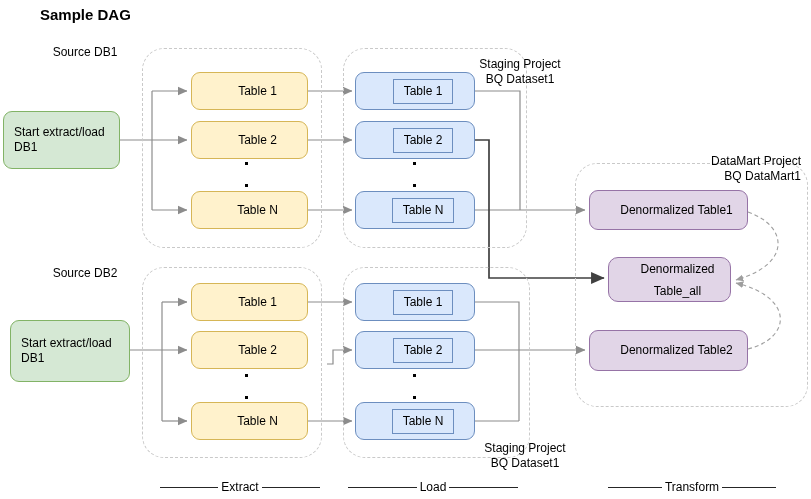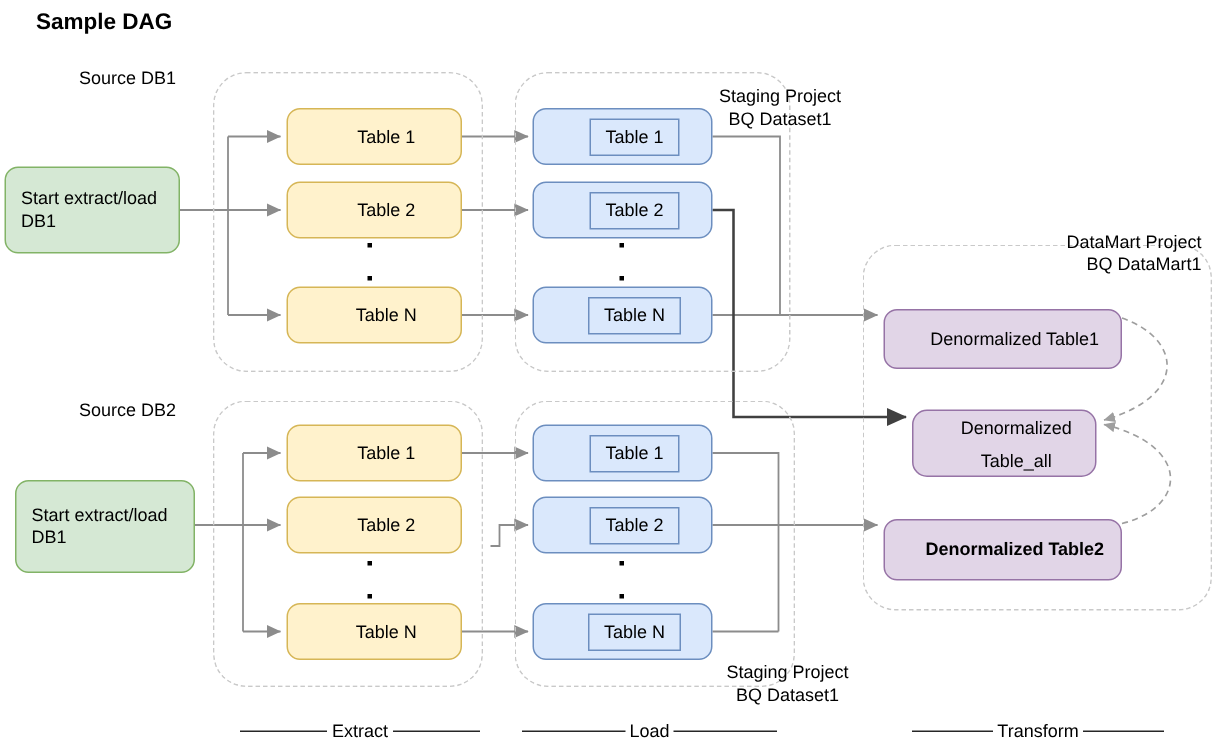--- a/index.html
+++ b/index.html
@@ -1,34 +1,34 @@
 <!DOCTYPE html>
 <html><head>
 <meta charset="utf-8">
 <style>
   html,body{margin:0;padding:0;background:#ffffff;}
   .canvas{
     position:relative;width:811px;height:499px;background:#ffffff;
     font-family:"Liberation Sans","DejaVu Sans",sans-serif;
     font-size:12px;color:#000;overflow:hidden;
   }
-  .title{position:absolute;left:24px;top:6px;font-size:15px;font-weight:bold;}
+  .title{position:absolute;left:40px;top:6px;font-size:15px;font-weight:bold;}
   .flabel{position:absolute;line-height:15px;}
   .center{text-align:center;}
   .right{text-align:right;}
   .group{position:absolute;border:1px dashed #c9c9c9;border-radius:22px;box-sizing:border-box;}
   .box{
     position:absolute;display:flex;align-items:center;justify-content:center;
     border-radius:9px;box-sizing:border-box;text-align:center;line-height:15px;padding-left:16px;
   }
   .green{background:#d5e8d4;border:1px solid #82b366;justify-content:flex-start;text-align:left;padding:0 10px;}
   .yellow{background:#fff2cc;border:1px solid #d6b656;}
   .blue{background:#dae8fc;border:1px solid #6c8ebf;}
   .blue .inner{border:1px solid #6c8ebf;padding:4px 10px;background:transparent;}
-  .purple{background:#e1d5e7;border:1px solid #9673a6;margin-top:16px;}
+  .purple{background:#e1d5e7;border:1px solid #9673a6;}
   .tall{line-height:22px;border-radius:10px;}
   .wires{position:absolute;left:0;top:0;width:811px;height:499px;}
   .dots{position:absolute;width:3px;}
   .dots i{display:block;width:3px;height:3px;background:#000;margin-bottom:19px;}
   .axis{position:absolute;display:flex;align-items:center;height:16px;}
   .axis .rule{flex:1;height:0;border-top:1px solid #262626;}
   .axis .word{padding:0 3px;white-space:nowrap;}
 </style>
 </head>
 <body>
@@ -136,21 +136,21 @@
   <div class="box blue" style="left:355px;top:402px;width:120px;height:38px;">
     <span class="inner">Table N</span>
   </div>
 
   <div class="box purple" style="left:589px;top:190px;width:159px;height:40px;">
     <span>Denormalized Table1</span>
   </div>
   <div class="box purple tall" style="left:608px;top:257px;width:123px;height:45px;">
     <span style="width:100%;">Denormalized Table_all</span>
   </div>
-  <div class="box purple" style="left:589px;top:330px;width:159px;height:41px;font-weight:bold;">
+  <div class="box purple" style="left:589px;top:330px;width:159px;height:41px;">
     <span>Denormalized Table2</span>
   </div>
 
   <div class="dots" style="left:245px;top:162px;">
       <i></i>
       <i></i>
     </div>
   <div class="dots" style="left:413px;top:162px;">
       <i></i>
       <i></i>

